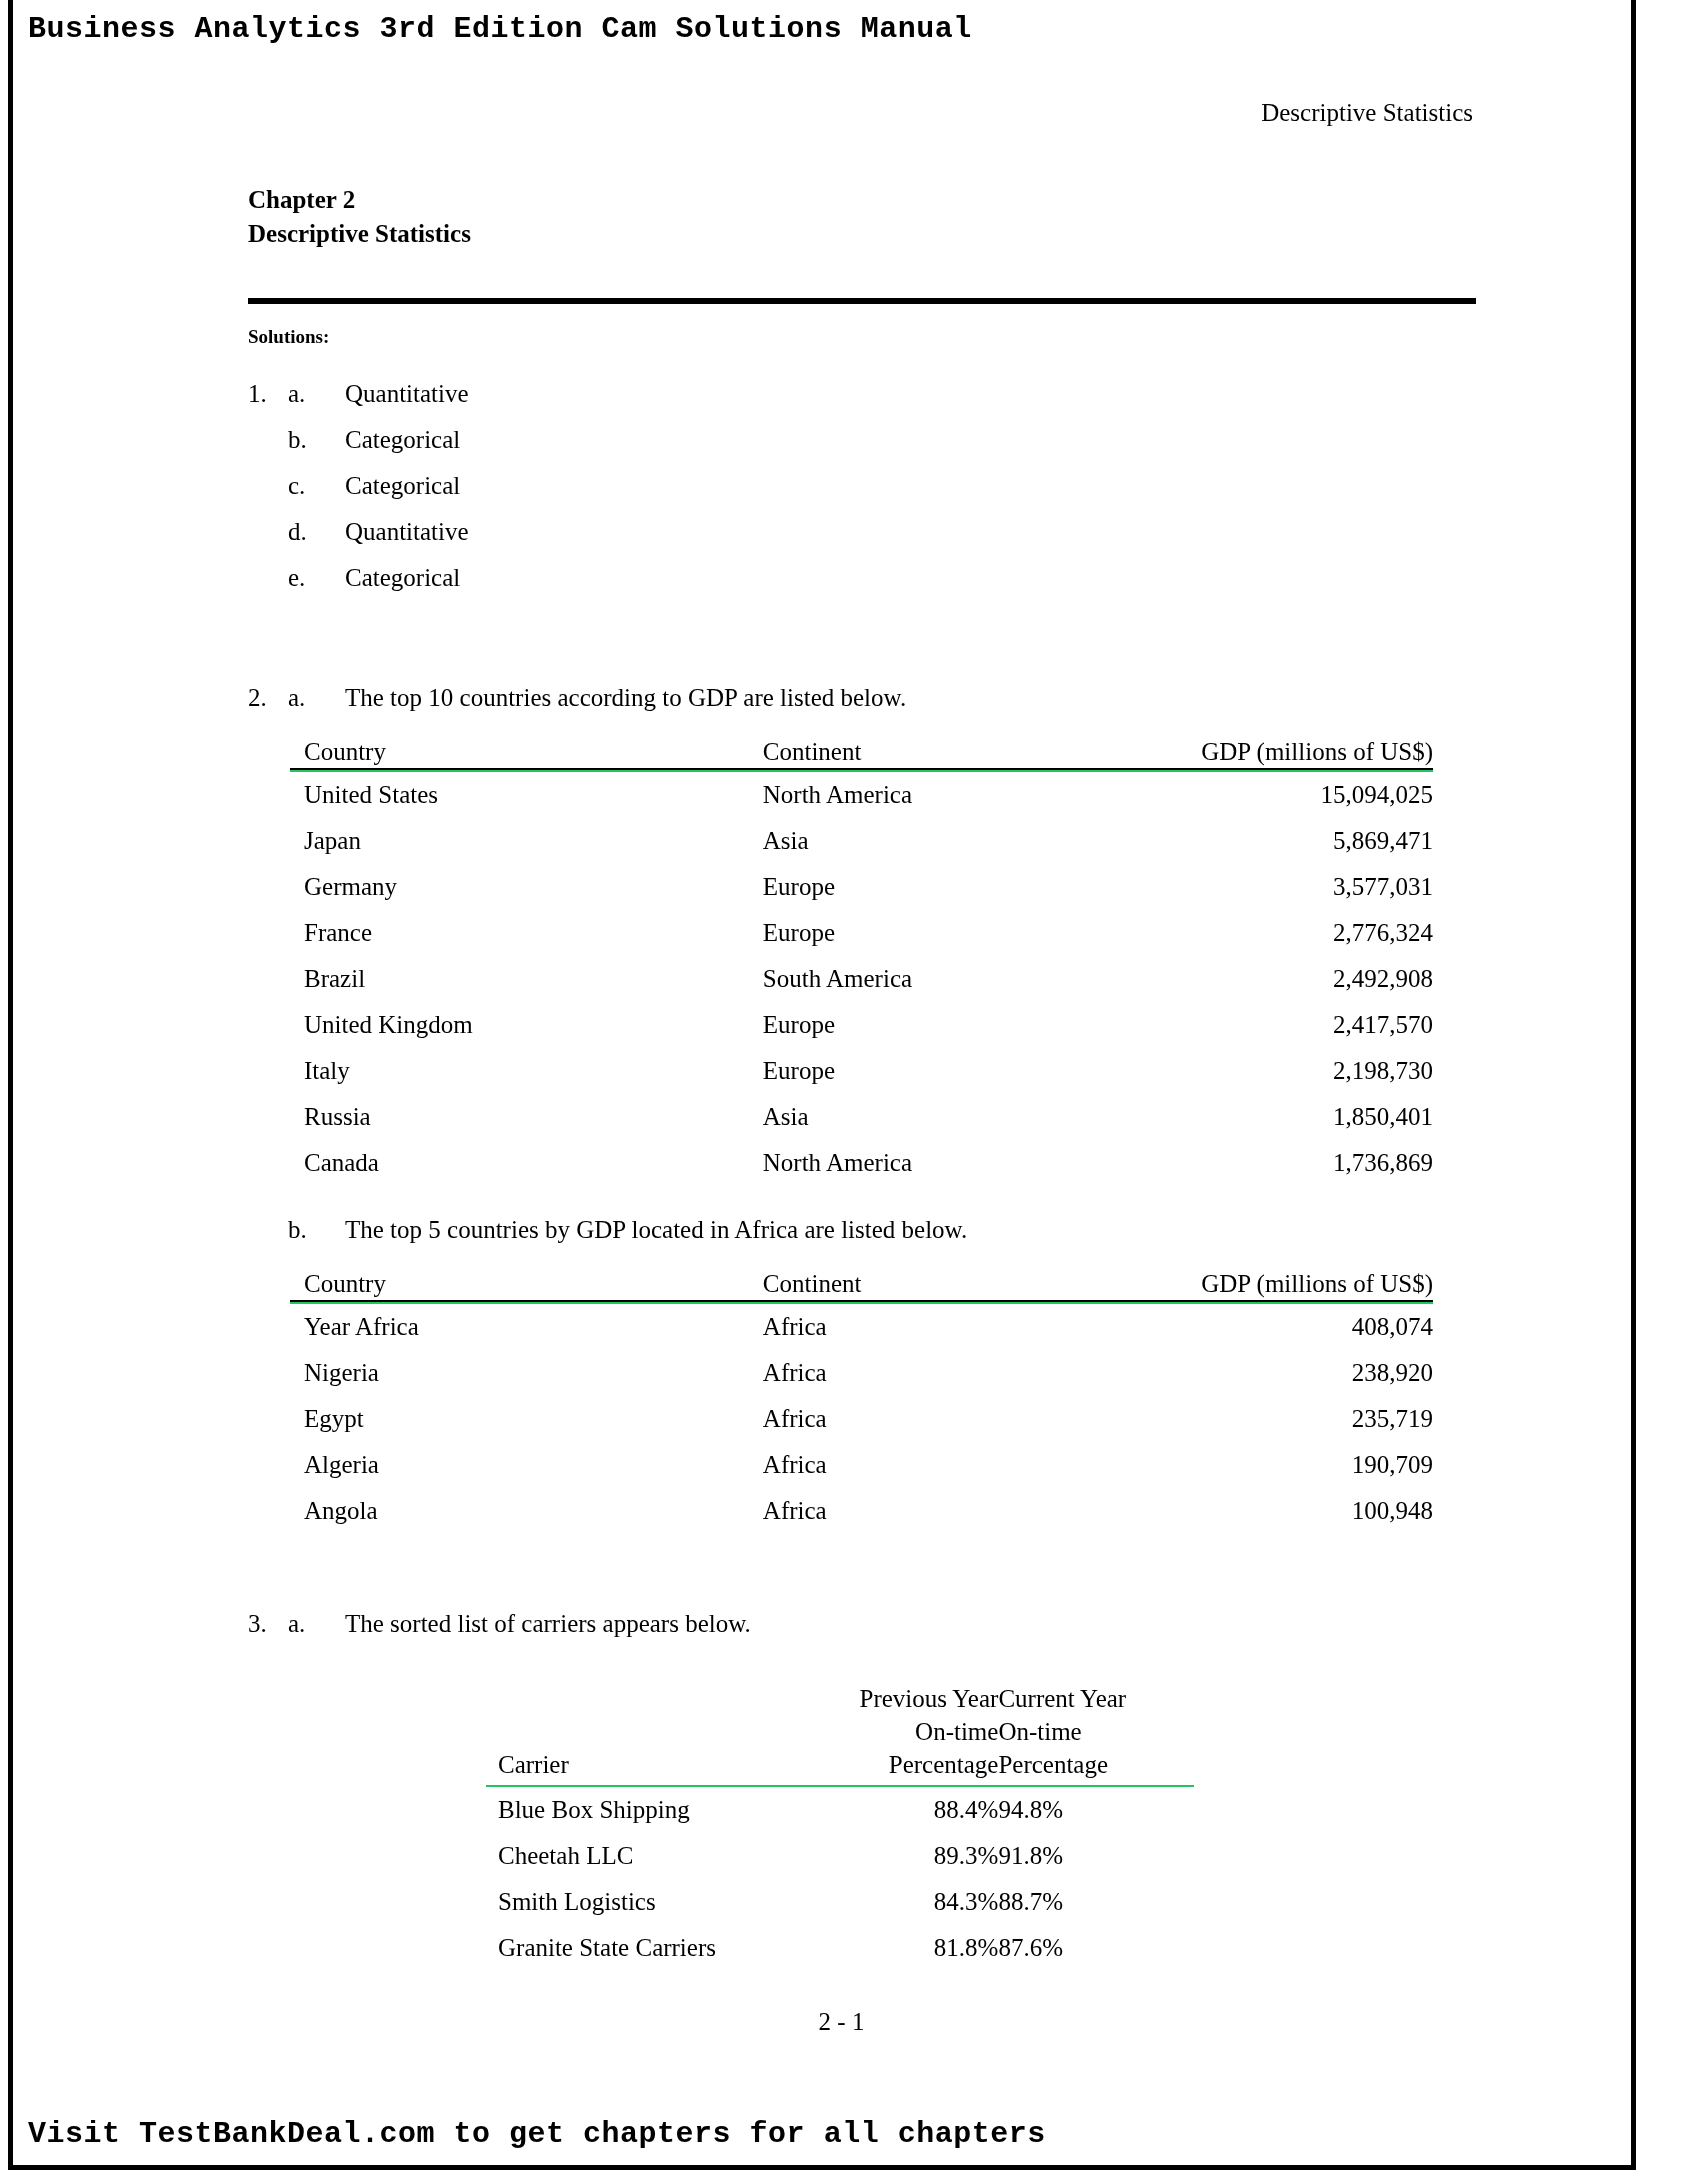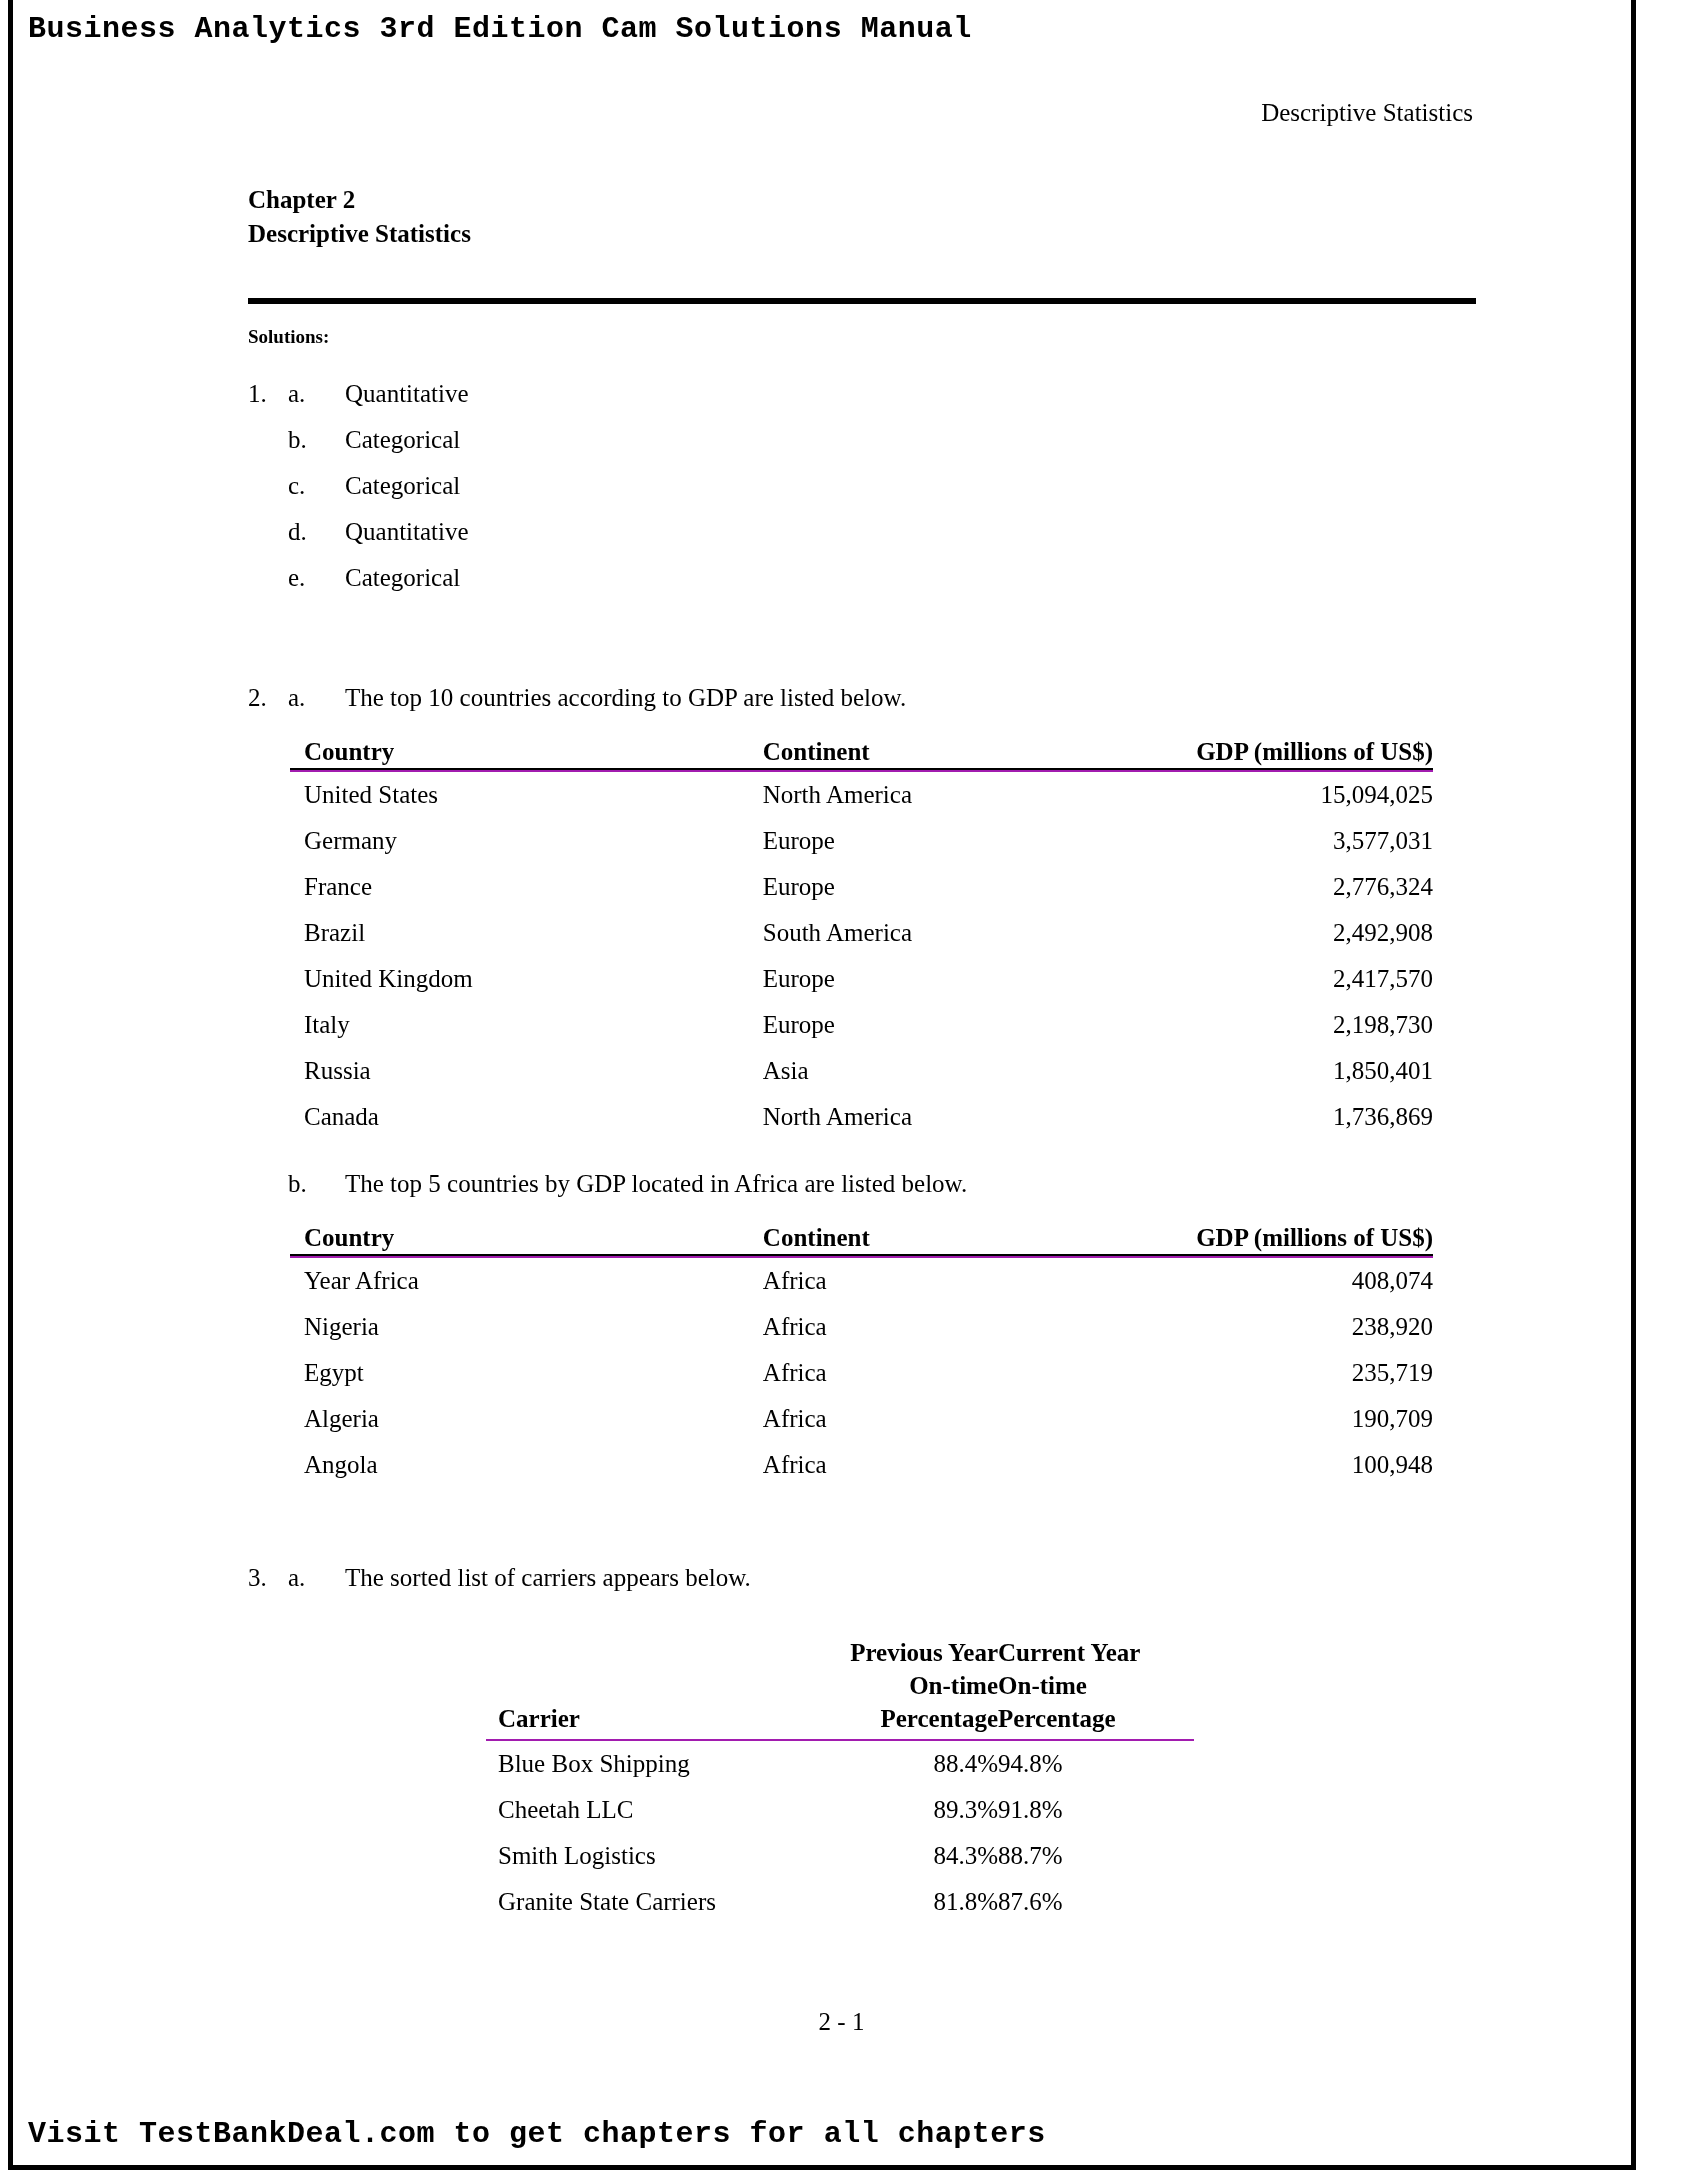--- a/index.html
+++ b/index.html
@@ -123,24 +123,24 @@
     white-space: nowrap;
     text-align: right;
   }
 
   
   .tbl {
     border-collapse: collapse;
     font-size: 25px;
   }
   .tbl th {
-    font-weight: bold;
+    font-weight: normal;
     vertical-align: bottom;
     padding: 0 0 4px 0;
-    border-bottom: 2px solid #a21caf;
+    border-bottom: 2px solid #22c55e;
   }
   .tbl th.dbl {
     box-shadow: inset 0 -6px 0 -4px #000;
   }
   .tbl td {
     padding: 9px 0 9px 0;
     vertical-align: baseline;
   }
 
   
@@ -239,20 +239,25 @@
           <th class="c-country dbl">Country</th>
           <th class="c-cont dbl">Continent</th>
           <th class="c-gdp dbl">GDP (millions of US$)</th>
         </tr>
       </thead>
       <tbody>
         <tr>
           <td class="c-country">United States</td>
           <td class="c-cont">North America</td>
           <td class="c-gdp">15,094,025</td>
+        </tr>
+        <tr>
+          <td class="c-country">Japan</td>
+          <td class="c-cont">Asia</td>
+          <td class="c-gdp">5,869,471</td>
         </tr>
         <tr>
           <td class="c-country">Germany</td>
           <td class="c-cont">Europe</td>
           <td class="c-gdp">3,577,031</td>
         </tr>
         <tr>
           <td class="c-country">France</td>
           <td class="c-cont">Europe</td>
           <td class="c-gdp">2,776,324</td>

